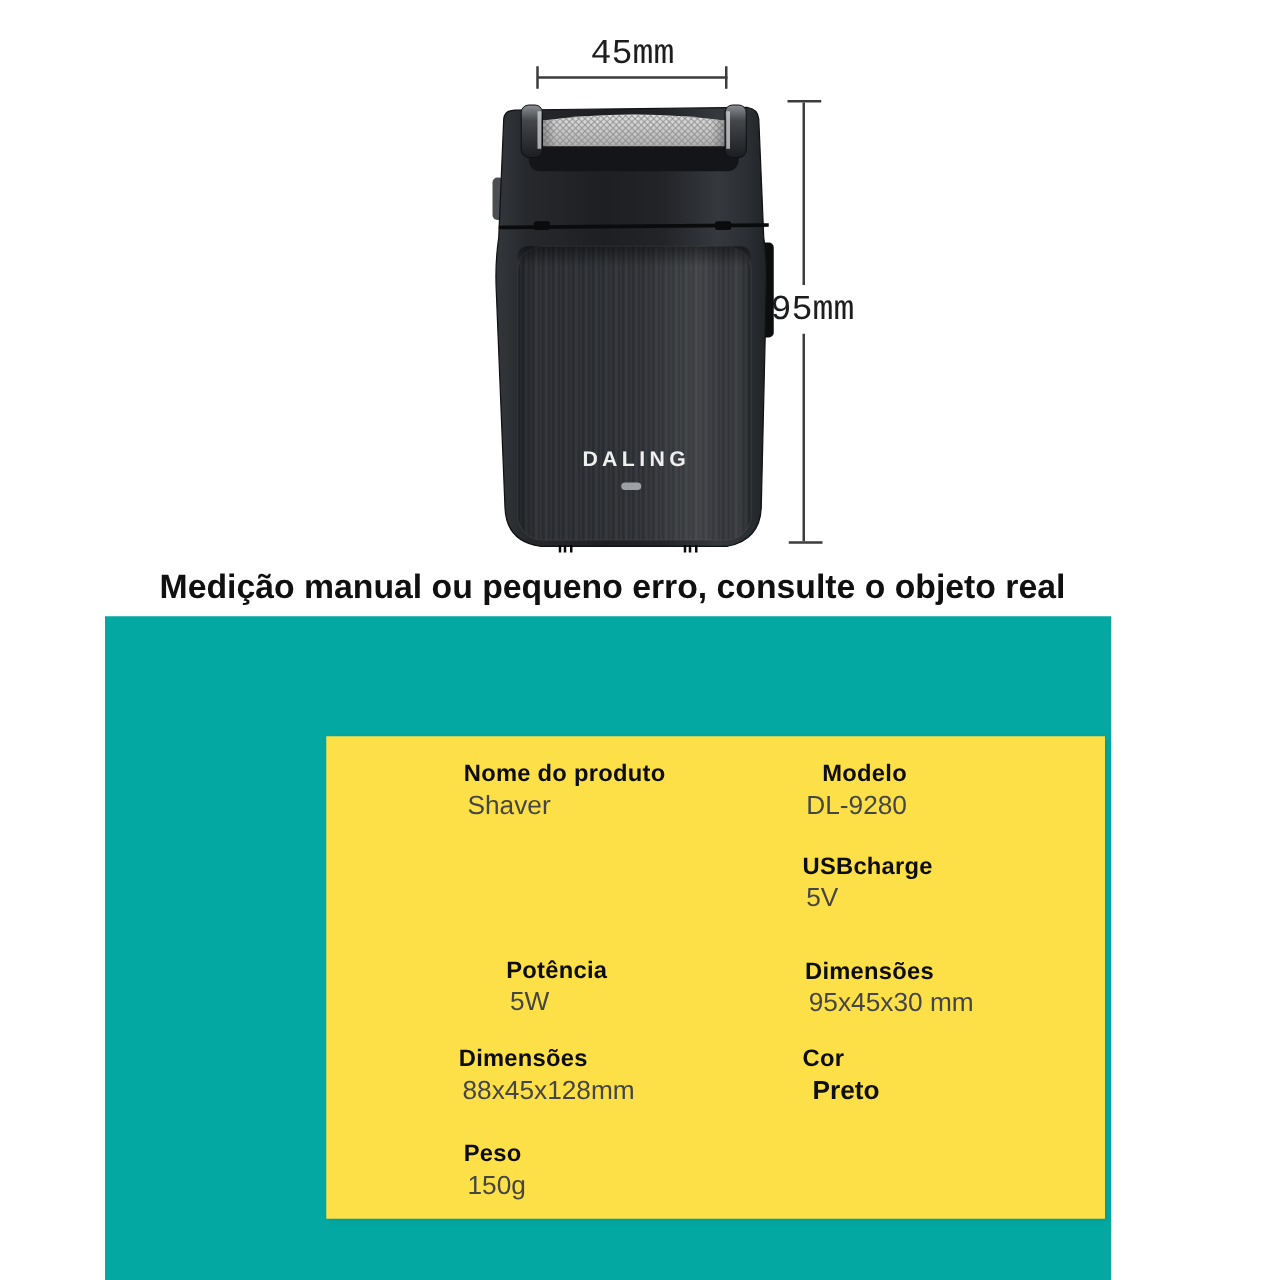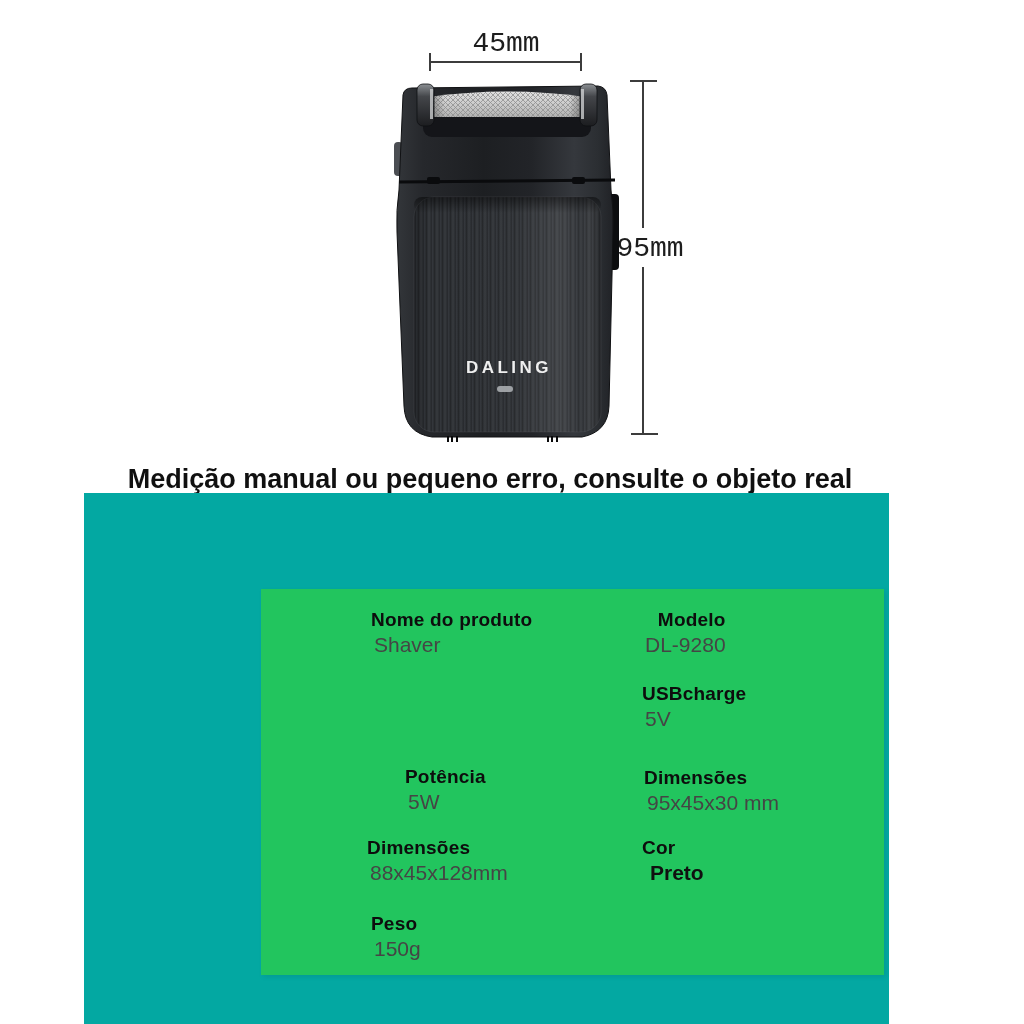--- a/index.html
+++ b/index.html
@@ -20,25 +20,25 @@
   .dim-w-tick-r{left:580px;top:53px;width:2px;height:18px;}
   .dim-h-tick-top{left:630px;top:80px;width:27px;height:2px;}
   .dim-h-line-top{left:642px;top:82px;width:2px;height:146px;}
   .dim-h-line-bot{left:642px;top:267px;width:2px;height:166px;}
   .dim-h-tick-bot{left:631px;top:433px;width:27px;height:2px;}
   
   .shaver-svg{position:absolute;left:393px;top:80px;width:228px;height:366px;}
   
   .caption{
     position:absolute;left:0;top:454px;width:980px;text-align:center;
-    font-size:27px;font-weight:bold;color:#101010;letter-spacing:0px;margin-top:10px;
+    font-size:27px;font-weight:bold;color:#101010;letter-spacing:0px;
   }
   
   .teal{position:absolute;left:84px;top:493px;width:805px;height:531px;background:#03a8a2;}
-  .mint{position:absolute;left:177px;top:96px;width:623px;height:386px;background:#22c55e;
+  .mint{position:absolute;left:177px;top:96px;width:623px;height:386px;background:#fde047;
         box-shadow:2px 2px 5px rgba(0,0,0,0.08);}
   
   .spec-cell{position:absolute;white-space:nowrap;}
   .spec-label{font-size:19px;font-weight:bold;color:#0d0d0d;line-height:23px;letter-spacing:0.2px;}
   .spec-value{font-size:21px;color:#454545;line-height:26px;margin:1px 0 0 3px;}
   .spec-value.bold{font-weight:bold;color:#101010;margin-left:8px;}
   .c-l1{left:110px;top:19px;}
   .c-l2{left:110px;top:93px;}
   .c-l3{left:110px;top:176px;margin-left:34px;}
   .c-l4{left:106px;top:247px;}

